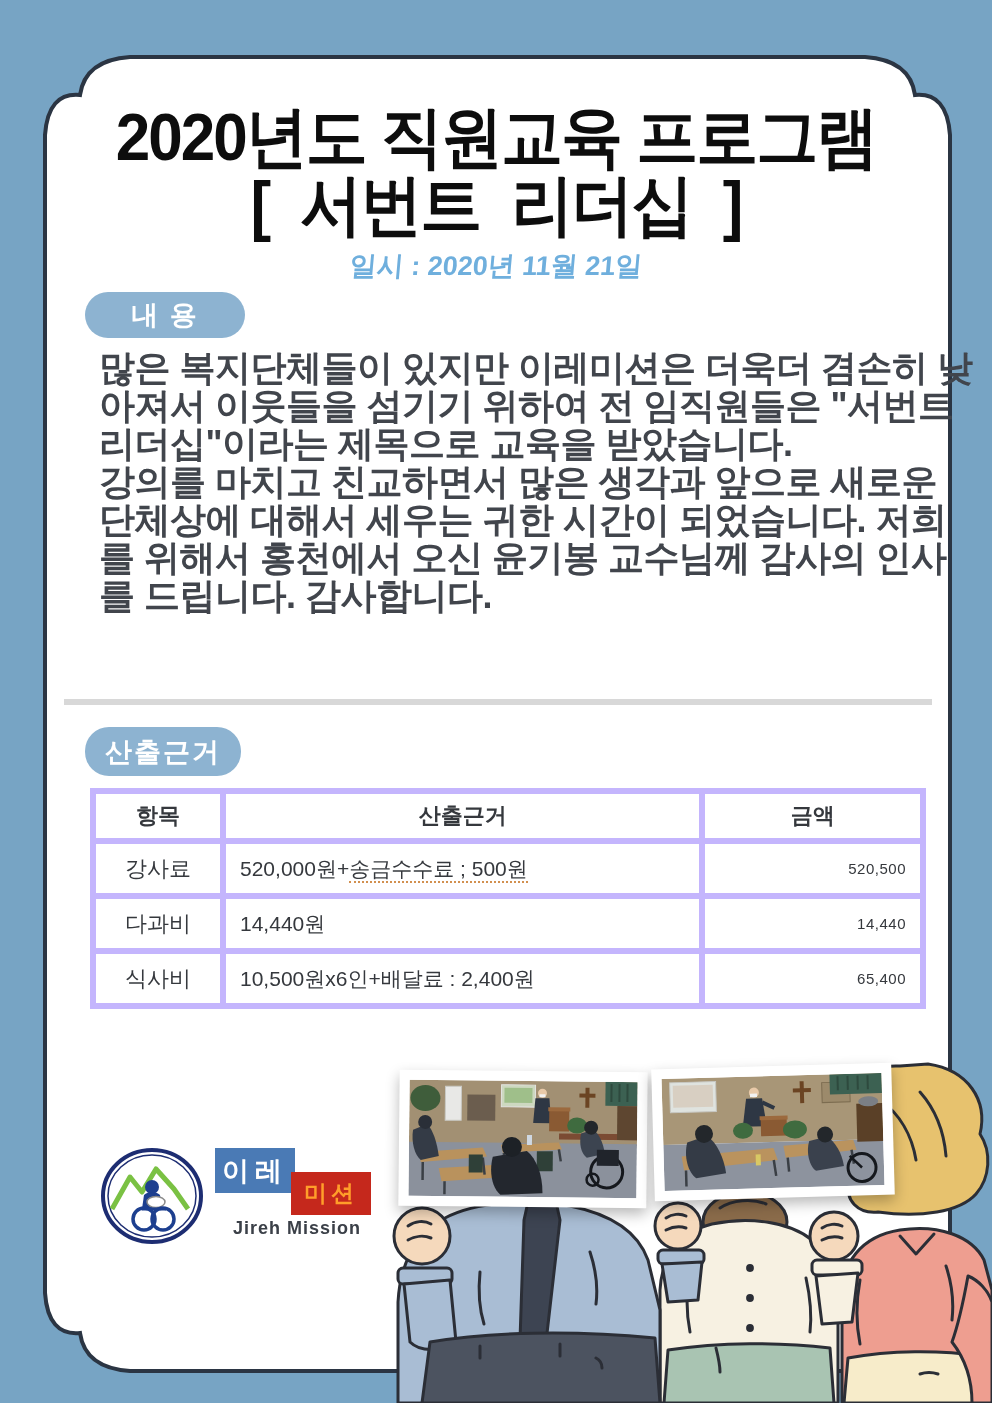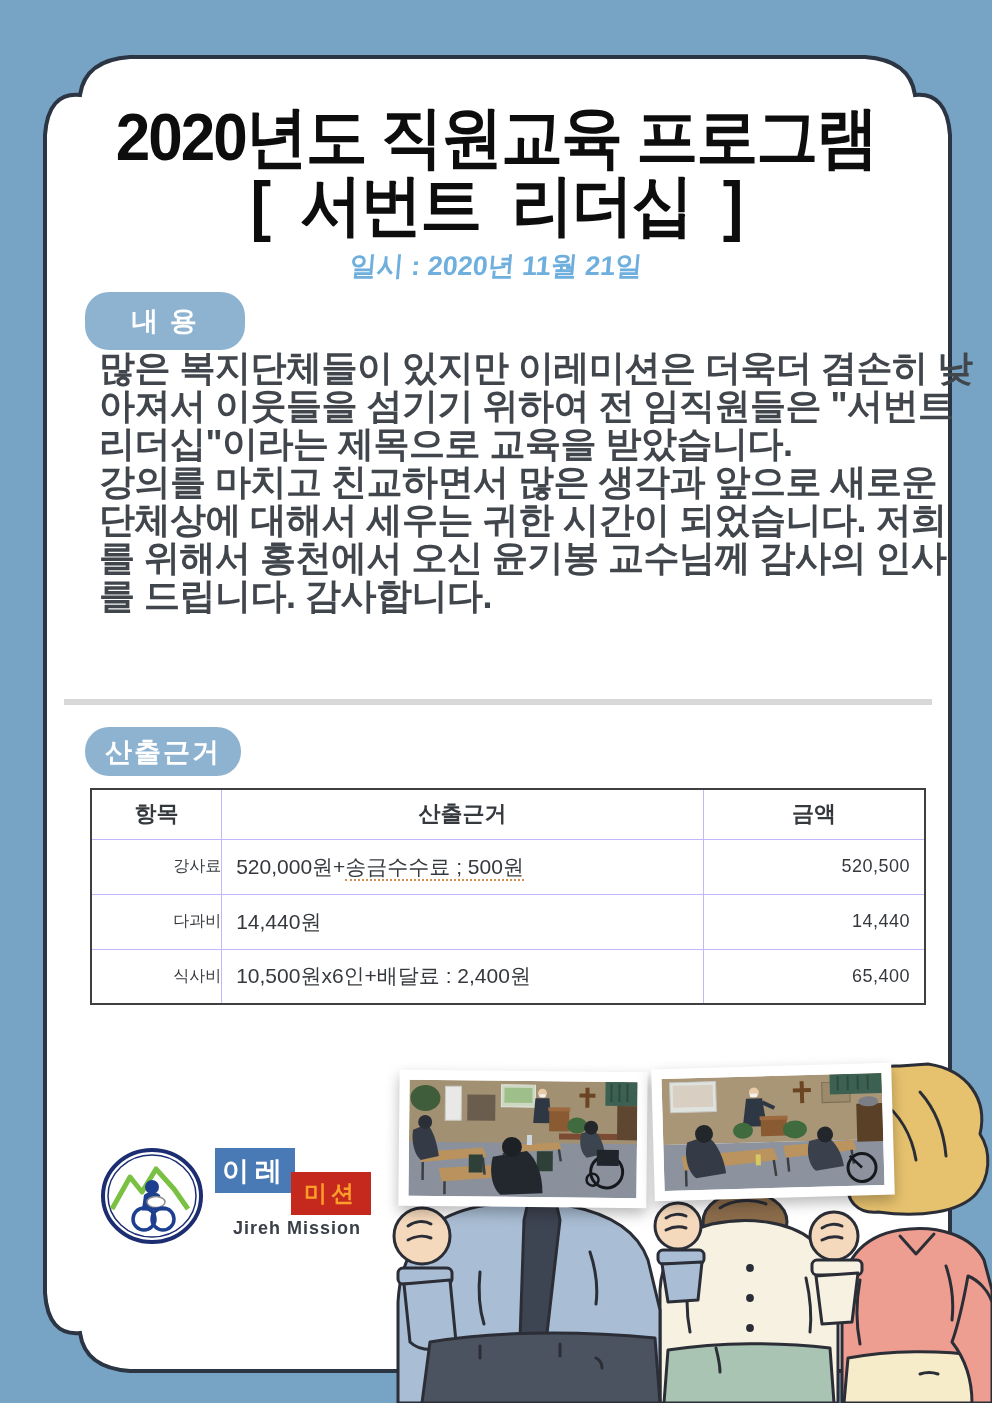--- a/index.html
+++ b/index.html
@@ -21,37 +21,37 @@
   .title{left:0;width:992px;text-align:center;font-weight:900;color:#0d0d0d;
          font-size:62px;letter-spacing:-2px;transform:scaleY(1.08);transform-origin:top;}
   #title1{top:92px;}
   #title2{top:160px;word-spacing:16px;}
   #date-line{top:248px;left:0;width:992px;text-align:center;font-size:27px;font-weight:700;
              color:var(--date-blue);transform:skewX(-5deg);}
 
   
   .badge{background:var(--badge-blue);border-radius:24px;color:#fff;font-weight:800;
          display:flex;align-items:center;justify-content:center;font-size:27px;letter-spacing:2px;}
-  #badge-content{left:85px;top:292px;width:160px;height:58px;}
+  #badge-content{left:85px;top:292px;width:160px;height:46px;}
   #badge-calc{left:85px;top:727px;width:156px;height:49px;}
 
   
   #paragraphs{left:62px;top:349px;width:874px;color:var(--body-text);font-size:36px;
               line-height:38px;font-weight:600;letter-spacing:-0.5px;word-break:break-all;margin-left:37px;}
 
   #divider{left:64px;top:699px;width:868px;height:6px;background:var(--divider-gray);}
 
   
   #calc-table{left:90px;top:788px;width:836px;border-collapse:collapse;background:#fff;
               border:2px solid #3f3f3f;color:#35383d;}
-  #calc-table th,#calc-table td{border:1px solid #c4b5fd;}
+  #calc-table th,#calc-table td{border:6px solid #c4b5fd;}
   #calc-table th{font-size:22px;font-weight:700;height:50px;text-align:center;}
-  .cell-item{width:131px;text-align:right;font-size:16px;margin-top:40px;}
+  .cell-item{width:131px;text-align:center;font-size:22px;margin-top:40px;}
   .cell-basis{width:483px;text-align:left;font-size:21px;padding-left:14px;}
-  .cell-amount{width:222px;text-align:right;font-size:18px;padding-right:14px;letter-spacing:0.5px;}
+  .cell-amount{width:222px;text-align:right;font-size:15px;padding-right:14px;letter-spacing:0.5px;}
   .row-h{height:55px;}
   .row-last{height:53px;}
   .spell-underline{border-bottom:2px dotted #d2904f;padding-bottom:1px;}
 
   
   .photo{background:#fff;box-shadow:0 6px 14px rgba(0,0,0,0.28);padding:10px;}
   #photo1{left:399px;top:1071px;width:248px;height:136px;transform:rotate(0.6deg);}
   #photo2{left:653px;top:1066px;width:240px;height:132px;transform:rotate(-1.6deg);}
   .photo svg{display:block;width:100%;height:100%;}
 

